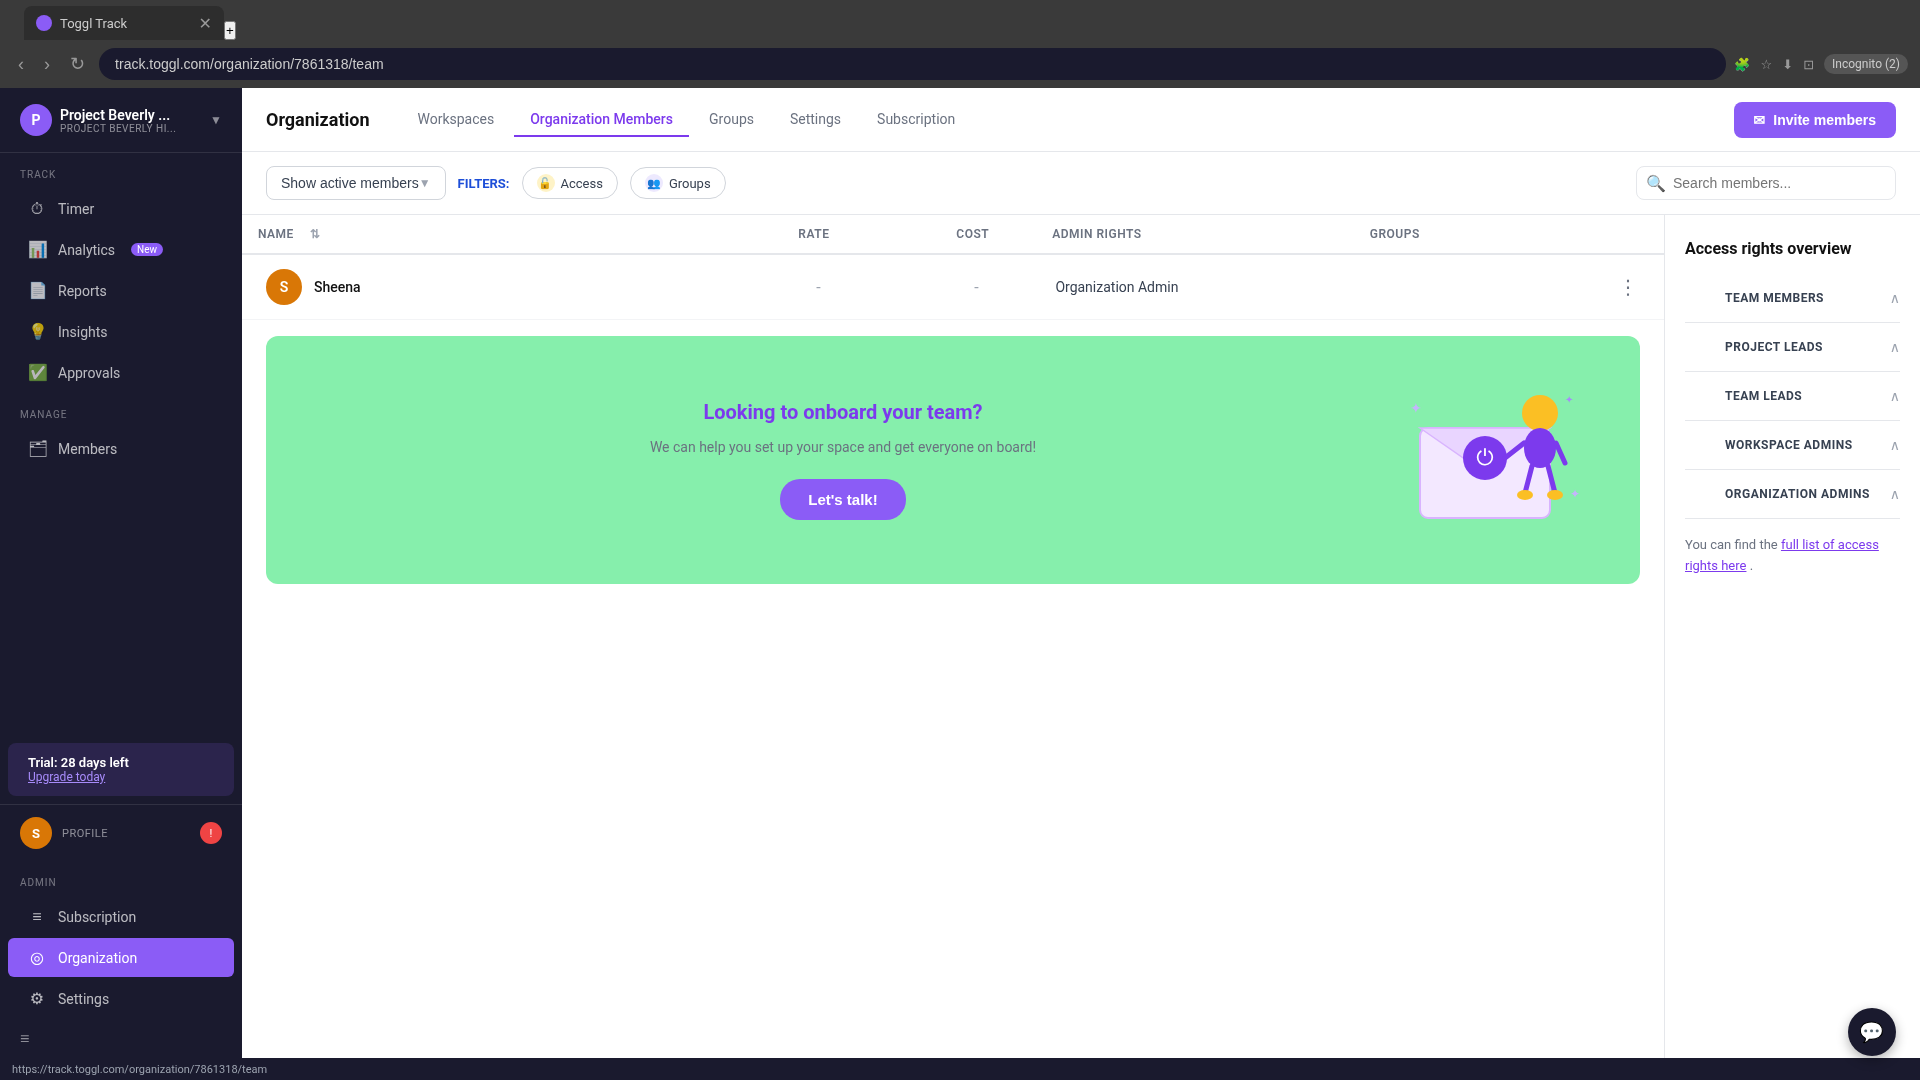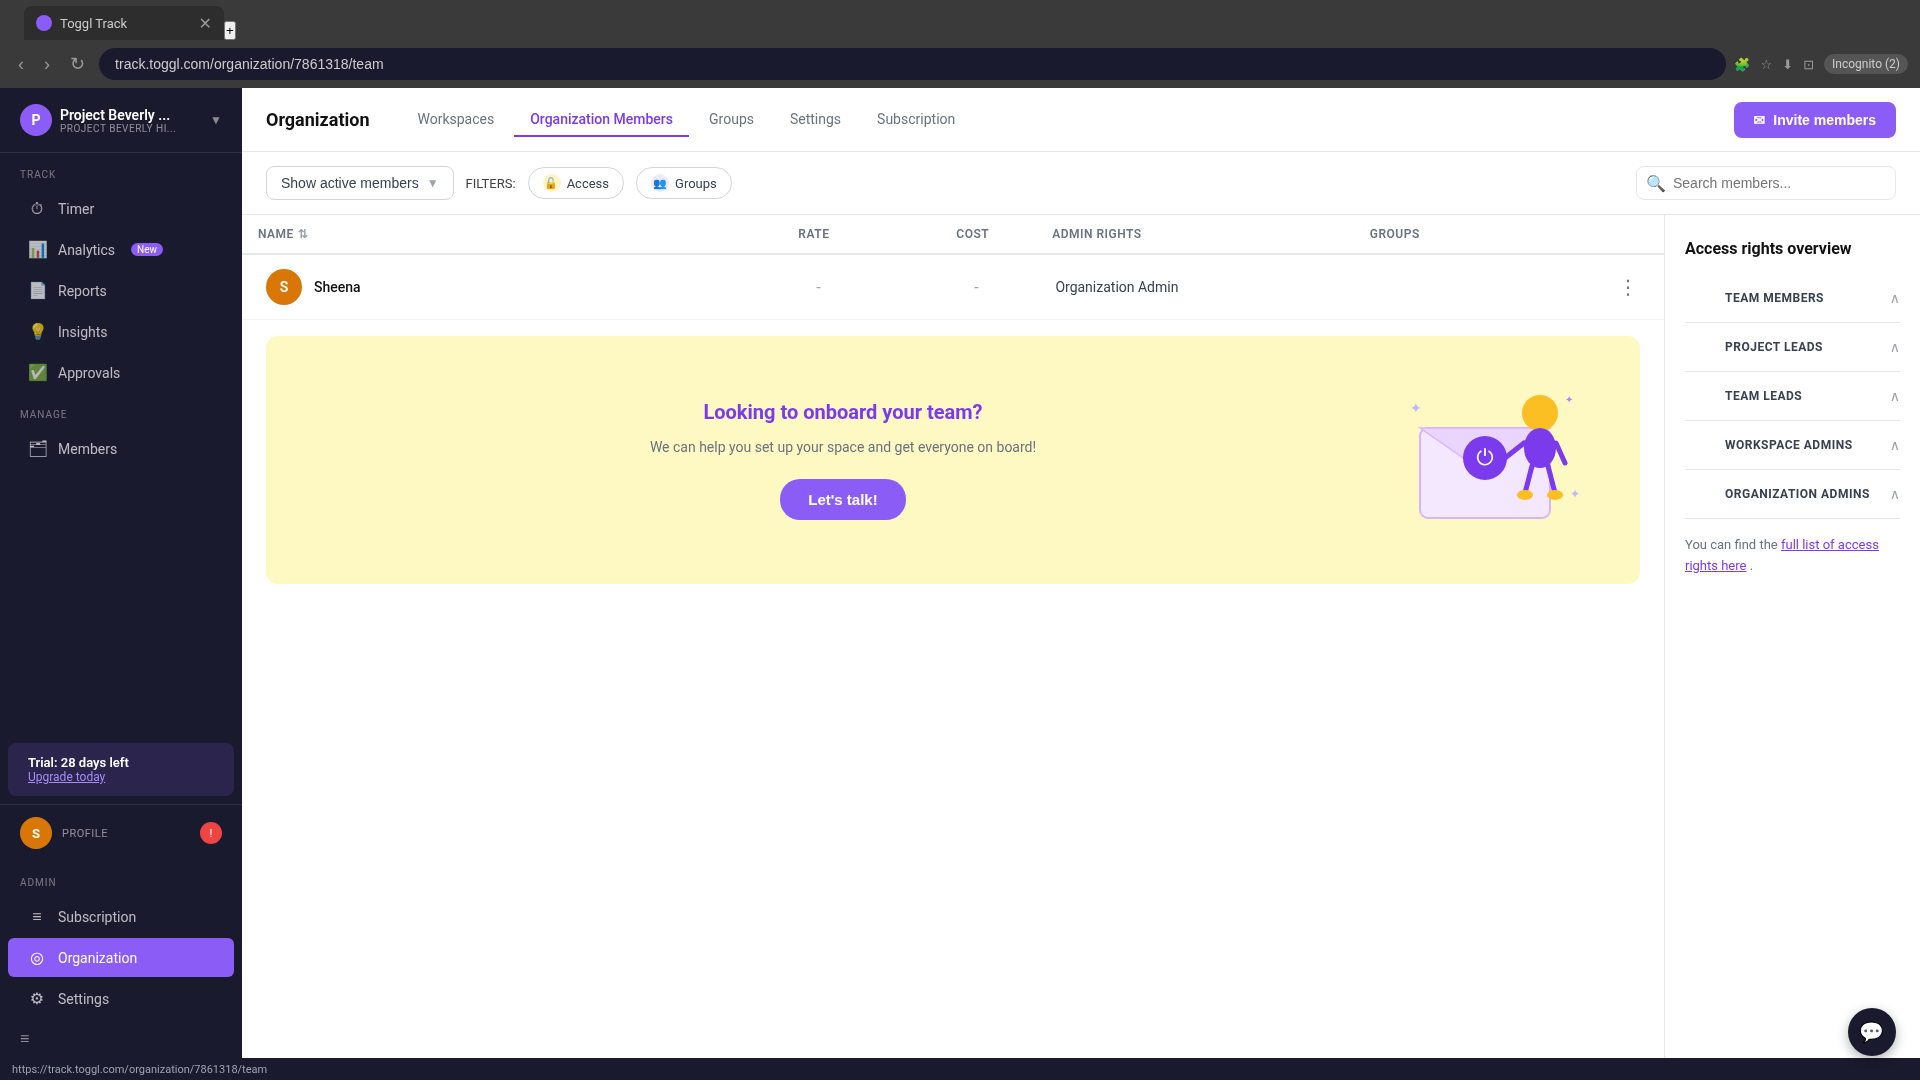--- a/index.html
+++ b/index.html
@@ -50,50 +50,50 @@
     
     .top-nav { display: flex; align-items: center; padding: 0 24px; height: 64px; border-bottom: 1px solid #e5e7eb; gap: 32px; }
     .top-nav-title { font-size: 18px; font-weight: 700; color: #111; }
     .top-nav-tabs { display: flex; gap: 4px; flex: 1; }
     .top-nav-tab { padding: 8px 16px; font-size: 14px; color: #6b7280; cursor: pointer; border-bottom: 2px solid transparent; text-decoration: none; white-space: nowrap; }
     .top-nav-tab.active { color: #7c3aed; border-bottom-color: #7c3aed; font-weight: 500; }
     .invite-btn { background: #8b5cf6; color: white; border: none; border-radius: 8px; padding: 10px 20px; font-size: 14px; font-weight: 600; cursor: pointer; display: flex; align-items: center; gap: 8px; white-space: nowrap; margin-left: auto; }
 
     
     .filters-bar { display: flex; align-items: center; padding: 14px 24px; border-bottom: 1px solid #e5e7eb; gap: 12px; }
-    .show-members-btn { display: flex; align-items: center; gap: 8px; border: 1px solid #d1d5db; border-radius: 8px; padding: 8px 14px; font-size: 14px; color: #374151; cursor: pointer; background: white; }
+    .show-members-btn { display: flex; align-items: center; border: 1px solid #d1d5db; border-radius: 8px; padding: 8px 14px; font-size: 14px; color: #374151; cursor: pointer; background: white; }
     .show-members-btn .chevron { font-size: 12px; color: #9ca3af; }
-    .filter-label { font-size: 13px; color: #404040; font-weight: 400; }
+    .filter-label { font-size: 13px; color: #1d4ed8; font-weight: 700; }
     .filter-chip { display: flex; align-items: center; gap: 6px; border: 1px solid #d1d5db; border-radius: 20px; padding: 6px 14px; font-size: 13px; color: #374151; cursor: pointer; background: white; }
     .filter-chip-icon { width: 18px; height: 18px; border-radius: 50%; display: flex; align-items: center; justify-content: center; font-size: 11px; }
     .filter-chip-access .filter-chip-icon { background: #fef3c7; color: #d97706; }
     .filter-chip-groups .filter-chip-icon { background: #ede9fe; color: #7c3aed; }
     .search-input-wrap { margin-left: auto; position: relative; }
     .search-input { border: 1px solid #e5e7eb; border-radius: 8px; padding: 8px 14px 8px 36px; font-size: 14px; color: #374151; width: 260px; outline: none; }
     .search-icon { position: absolute; left: 10px; top: 50%; transform: translateY(-50%); color: #9ca3af; font-size: 16px; }
     .table-header { display: flex; align-items: center; padding: 12px 16px; border-bottom: 2px solid #e5e7eb; gap: 0; }
-    .col-name { flex: 3; font-size: 12px; font-weight: 600; color: #6b7280; text-transform: uppercase; letter-spacing: 0.5px; display: flex; align-items: center; gap: 4px; }
+    .col-name { flex: 3; font-size: 12px; font-weight: 600; color: #6b7280; text-transform: uppercase; letter-spacing: 0.5px; display: flex; align-items: center; gap: 16px; }
     .col-rate { flex: 1; font-size: 12px; font-weight: 600; color: #6b7280; text-transform: uppercase; letter-spacing: 0.5px; text-align: center; }
     .col-cost { flex: 1; font-size: 12px; font-weight: 600; color: #6b7280; text-transform: uppercase; letter-spacing: 0.5px; text-align: center; }
     .col-admin { flex: 2; font-size: 12px; font-weight: 600; color: #6b7280; text-transform: uppercase; letter-spacing: 0.5px; }
     .col-groups { flex: 1.5; font-size: 12px; font-weight: 600; color: #6b7280; text-transform: uppercase; letter-spacing: 0.5px; }
     .col-actions { width: 40px; }
     .sort-icon { color: #9ca3af; font-size: 12px; }
 
     .table-row { display: flex; align-items: center; padding: 14px 16px; border-bottom: 1px solid #f3f4f6; }
     .member-avatar { width: 36px; height: 36px; border-radius: 50%; background: #d97706; display: flex; align-items: center; justify-content: center; color: white; font-weight: 600; font-size: 14px; margin-right: 12px; overflow: hidden; }
     .member-name { font-size: 14px; font-weight: 500; color: #111; }
     .cell-dash { color: #9ca3af; text-align: center; flex: 1; }
     .cell-admin-rights { flex: 2; font-size: 14px; color: #374151; }
     .cell-groups { flex: 1.5; font-size: 14px; color: #374151; }
     .cell-actions { width: 40px; display: flex; justify-content: center; }
     .more-btn { background: none; border: none; font-size: 20px; color: #6b7280; cursor: pointer; padding: 4px; border-radius: 4px; }
 
     
-    .onboard-banner { background: #fef9c3; border-radius: 12px; margin: 16px 24px; padding: 32px 40px; display: flex; align-items: center; }
+    .onboard-banner { background: #86efac; border-radius: 12px; margin: 16px 24px; padding: 32px 40px; display: flex; align-items: center; }
     .onboard-title { font-size: 20px; font-weight: 700; color: #7c3aed; margin-bottom: 12px; }
     .onboard-desc { font-size: 14px; color: #6b7280; line-height: 1.6; text-align: center; }
     .onboard-cta { background: #8b5cf6; color: white; border: none; border-radius: 20px; padding: 12px 28px; font-size: 15px; font-weight: 600; cursor: pointer; margin-top: 20px; display: block; margin-left: auto; margin-right: auto; }
     .onboard-illustration { width: 220px; flex-shrink: 0; }
     .onboard-inner { display: flex; flex-direction: column; align-items: center; flex: 1; }
 
     
     .right-panel { width: 256px; border-left: 1px solid #e5e7eb; padding: 24px 20px; flex-shrink: 0; overflow-y: auto; }
     .right-panel-title { font-size: 16px; font-weight: 700; color: #111; margin-bottom: 20px; }
     .access-section { border-bottom: 1px solid #e5e7eb; padding-bottom: 4px; margin-bottom: 4px; }

